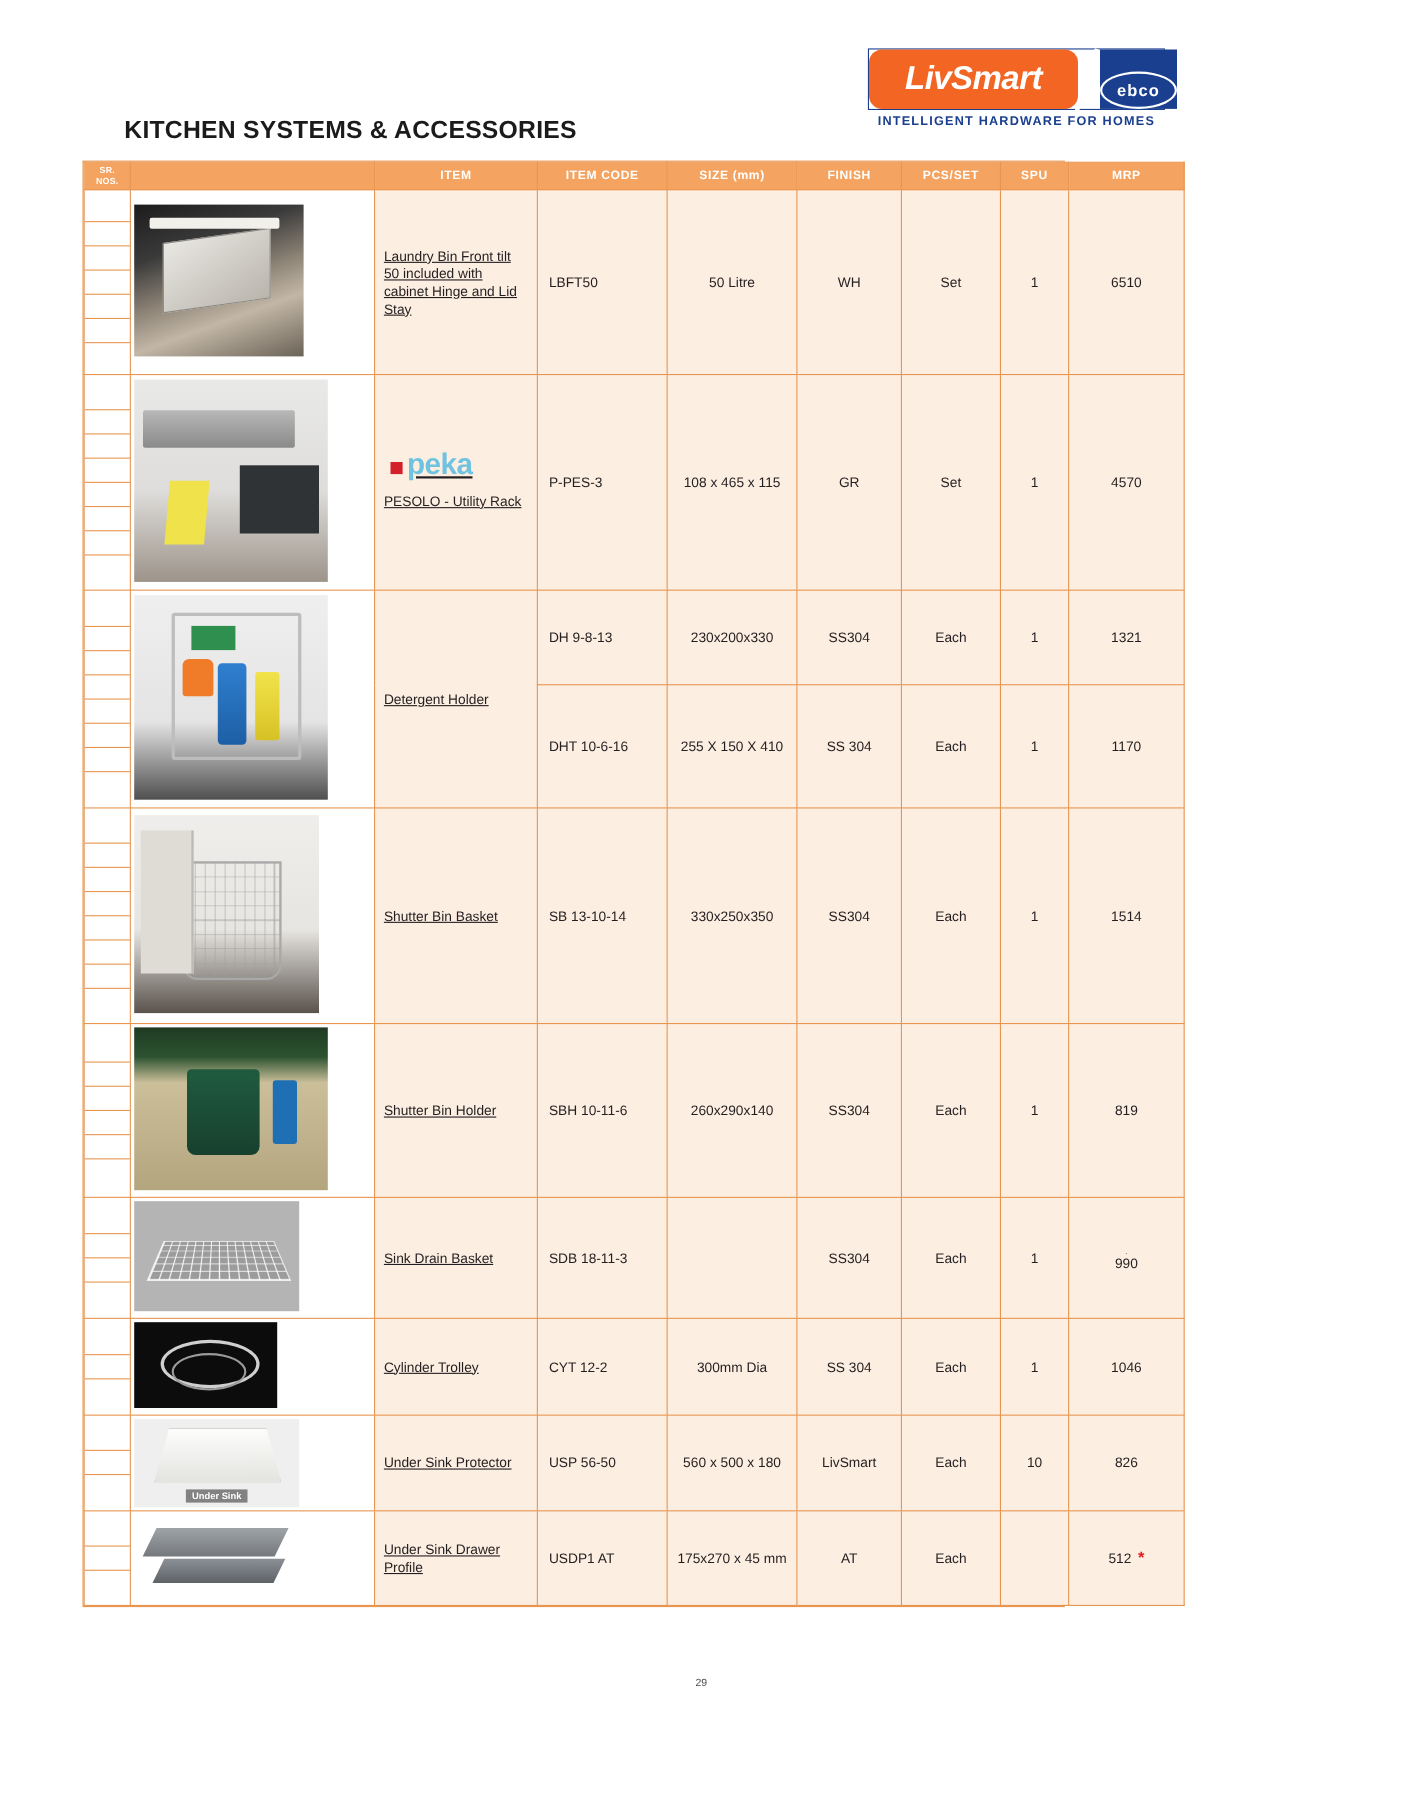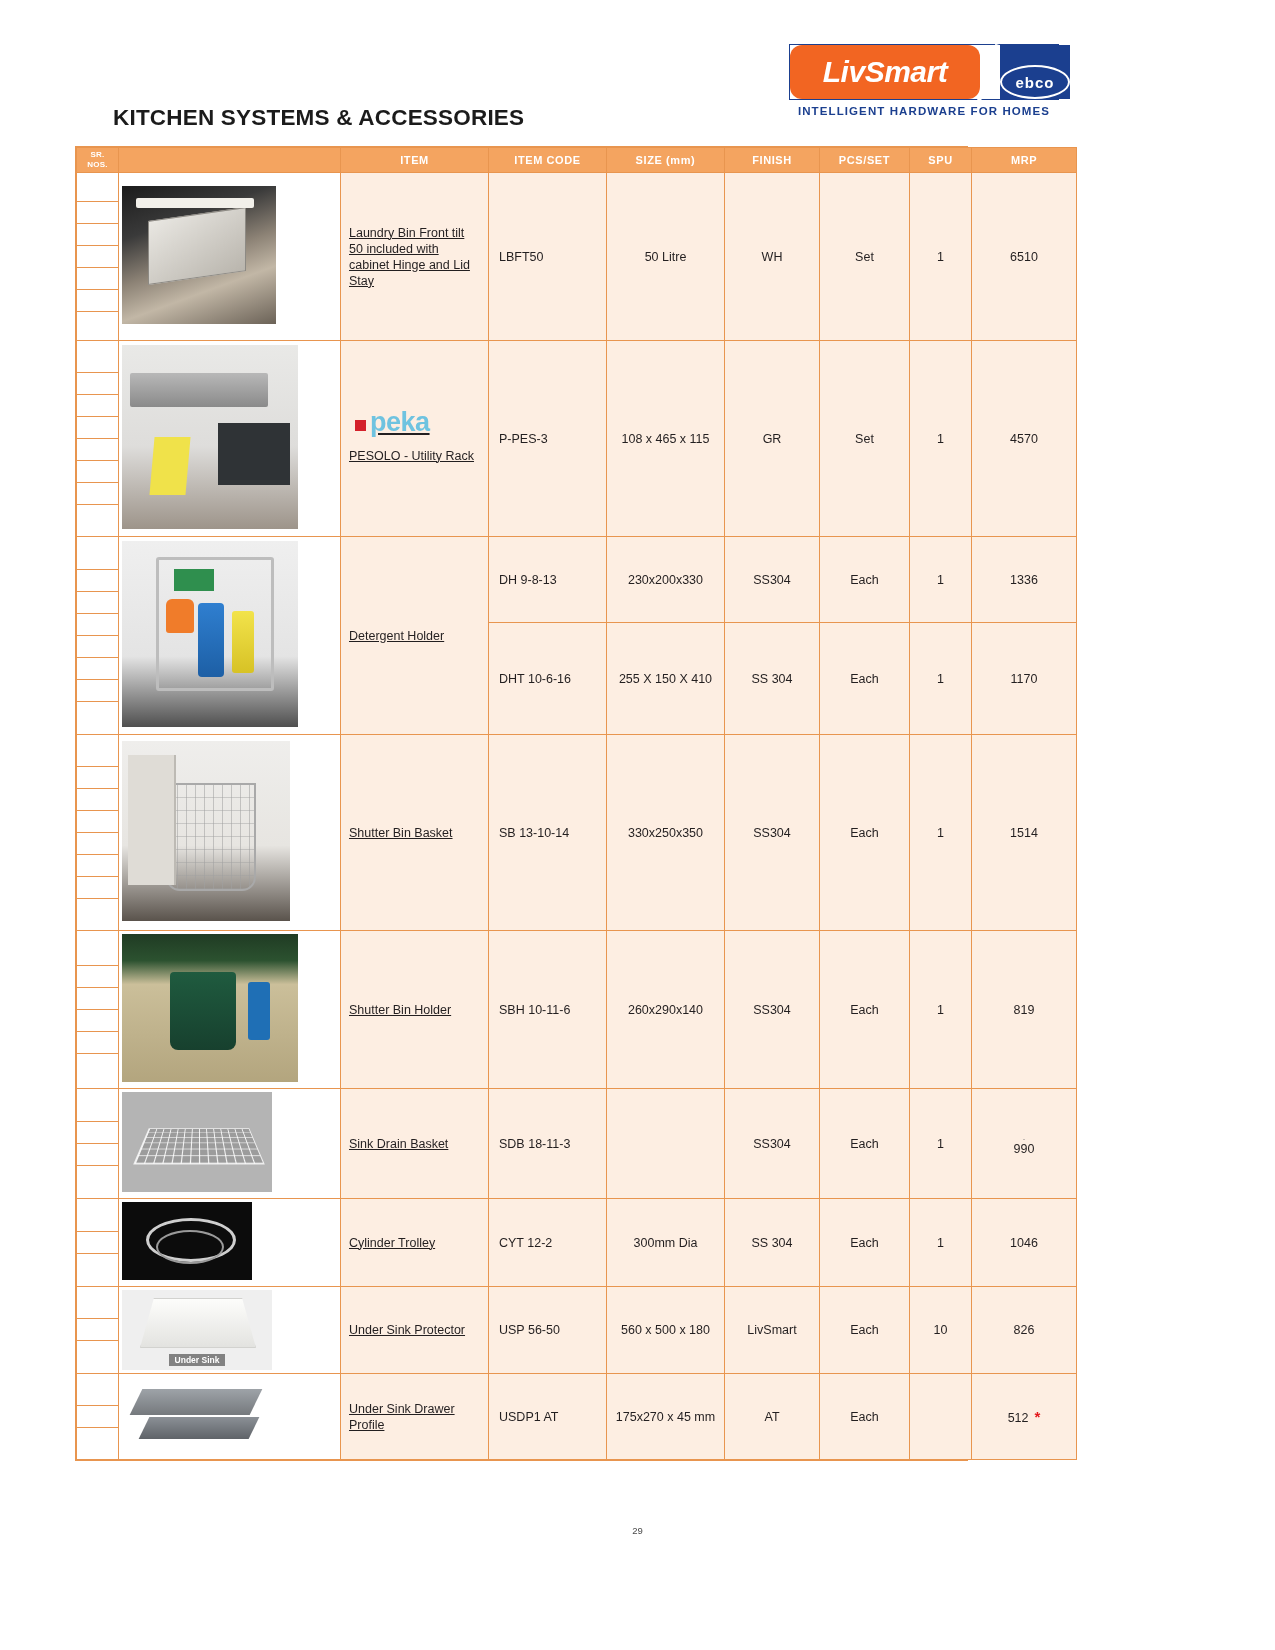--- a/index.html
+++ b/index.html
@@ -483,21 +483,21 @@
         <span class="photo ph-detergent">
           <span class="green"></span><span class="glove"></span><span class="bottle"></span><span class="bottle2"></span>
         </span>
       </td>
       <td class="item-name" rowspan="2">Detergent Holder</td>
       <td class="code">DH 9-8-13</td>
       <td class="center">230x200x330</td>
       <td class="center">SS304</td>
       <td class="center">Each</td>
       <td class="center">1</td>
-      <td class="center">1336</td>
+      <td class="center">1321</td>
     </tr>
 
     <tr style="height:112px">
       <td class="code">DHT 10-6-16</td>
       <td class="center">255 X 150 X 410</td>
       <td class="center">SS 304</td>
       <td class="center">Each</td>
       <td class="center">1</td>
       <td class="center">1170</td>
     </tr>

